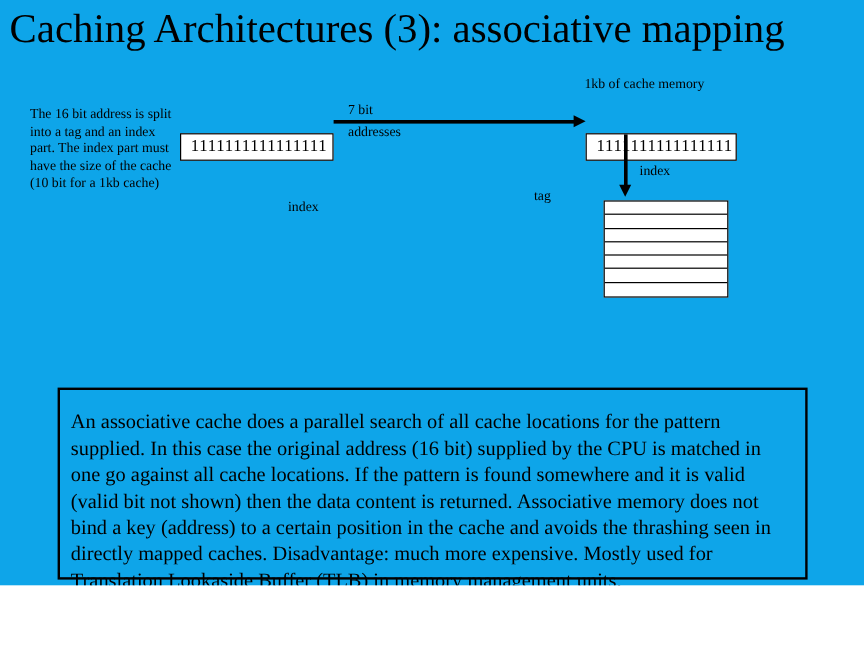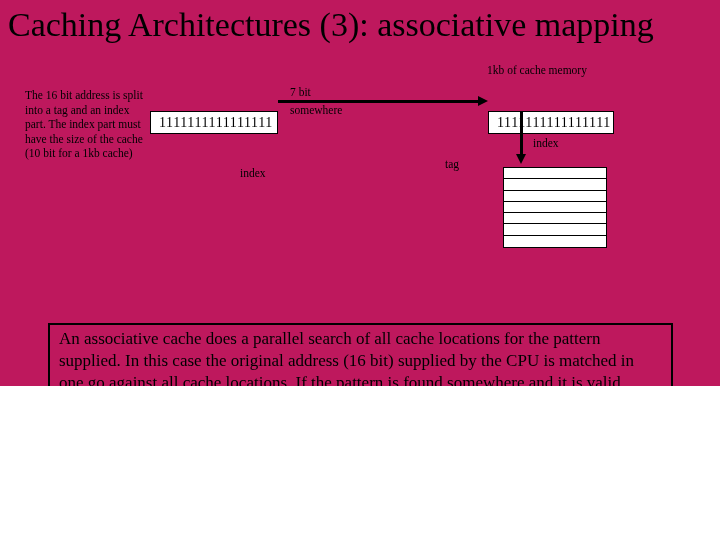--- a/index.html
+++ b/index.html
@@ -1,21 +1,21 @@
 <!DOCTYPE html>
 <html><head>
 <meta charset="utf-8">
 <style>
   * { margin: 0; padding: 0; box-sizing: border-box; }
   html, body { background: #ffffff; }
   .slide {
     position: relative;
     width: 720px;
-    height: 386px;
-    background: #be185d;
+    height: 488px;
+    background: #0ea5e9;
     color: #000000;
     font-family: "Liberation Serif", serif;
     overflow: hidden;
   }
   .title {
     position: absolute;
     left: 8px; top: 6px;
     font-size: 34px;
     font-weight: 400;
     white-space: nowrap;
@@ -80,21 +80,21 @@
     background: #fff;
   }
   .cache-row { height: 11.3px; border-bottom: 1.2px solid #000; }
   .cache-row:last-child { border-bottom: none; }
   .cache-label { left: 620px; top: 172px; width: 64px; line-height: 15.5px; }
   .body-box {
     position: absolute;
     left: 48px; top: 323px;
     width: 625px; height: 160px;
     border: 2px solid #000;
-    padding: 3px 9px;
+    padding: 16px 9px;
     font-size: 17px;
     line-height: 22px;
   }
 </style>
 </head>
 <body>
 
 <div class="slide">
 
   <div class="title">Caching Architectures (3): associative mapping</div>
@@ -105,21 +105,21 @@
 
   <div class="reg-box address-reg">
     <span>1111111111111111</span>
   </div>
 
   <div class="small-label index-label-left">index</div>
 
   <div class="bus-line"></div>
   <div class="bus-arrowhead"></div>
   <div class="small-label bus-label-1">7 bit</div>
-  <div class="small-label bus-label-2">somewhere</div>
+  <div class="small-label bus-label-2">addresses</div>
 
   <div class="reg-box match-reg">
     <span>1111111111111111</span>
   </div>
 
   <div class="small-label tag-label">tag</div>
 
   <div class="down-line"></div>
   <div class="down-arrowhead"></div>
   <div class="small-label index-label-right">index</div>

